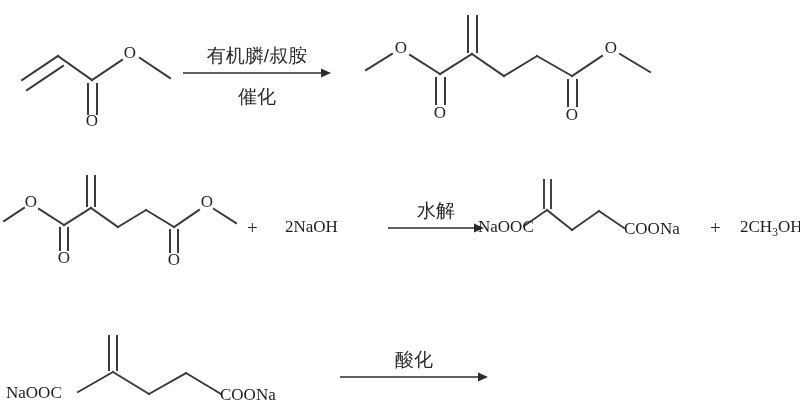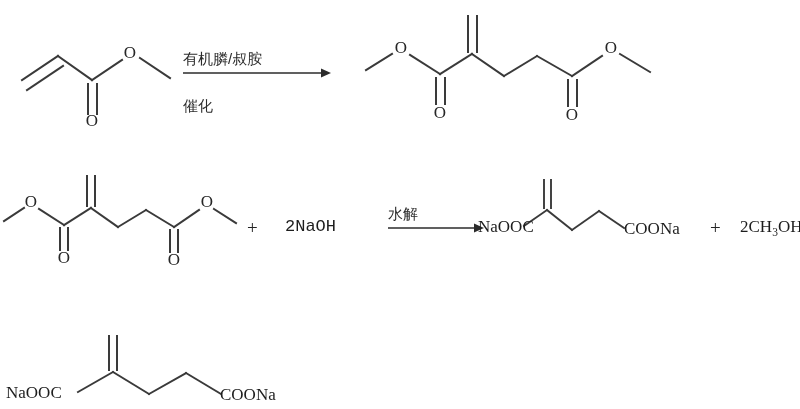--- a/index.html
+++ b/index.html
@@ -64,28 +64,29 @@
     stroke: #2b2b2b;
     stroke-width: 1.6;
     fill: none;
   }
   .arrow-head {
     fill: #2b2b2b;
   }
   .reagent-text {
     position: absolute;
     width: 100%;
+    text-align: center;
     font-family: "Liberation Sans", sans-serif;
-    font-size: 15px;
+    font-size: 19px;
     color: #2b2b2b;
     white-space: nowrap;
     line-height: 1.15;
   }
   .reagent-above { bottom: 100%; margin-bottom: 1px; }
-  .reagent-below { top: 100%; margin-top: 19px; }
+  .reagent-below { top: 100%; margin-top: 8px; }
 
   .plus-sign {
     font-family: "Liberation Serif", serif;
     font-size: 19px;
     color: #242424;
   }
   .co-formula {
     font-family: "Liberation Serif", serif;
     font-size: 17px;
     color: #1d1d1d;
@@ -183,21 +184,21 @@
         <path class="bond" d="M 170,58 L 170,80"></path>
         <text class="atom" x="23" y="31">O</text>
         <text class="atom" x="56" y="87">O</text>
         <text class="atom" x="199" y="31">O</text>
         <text class="atom" x="166" y="89">O</text>
       </svg>
     </div>
 
     <div class="plus plus-sign" style="left:247px; top:57px;">+</div>
 
-    <div class="formula co-formula" style="left:285px; top:57px;font-family:Liberation Mono, monospace;">2NaOH</div>
+    <div class="formula co-formula" style="left:285px; top:57px;">2NaOH</div>
 
     <div class="arrow-group" style="left:388px; top:63px; width:96px;">
       <svg width="96" height="10" viewBox="0 0 96 10">
         <path class="arrow-line" d="M 0,5 L 86,5"></path>
         <polygon class="arrow-head" points="86,0.5 96,5 86,9.5"></polygon>
       </svg>
       <div class="reagent-text reagent-above">水解</div>
     </div>
 
     <div class="struct" style="left:478px; top:18px;">
@@ -226,16 +227,23 @@
         <path class="bond" d="M 111,4 L 111,38"></path>
         <path class="bond" d="M 107,40 L 72,60"></path>
         <path class="bond" d="M 107,40 L 143,62"></path>
         <path class="bond" d="M 143,62 L 180,41"></path>
         <path class="bond" d="M 180,41 L 215,62"></path>
         <text class="group-label" x="0" y="62" style="text-anchor:start;">NaOOC</text>
         <text class="group-label" x="214" y="64" style="text-anchor:start;">COONa</text>
       </svg>
     </div>
 
+    <div class="arrow-group" style="left:340px; top:62px; width:148px;">
+      <svg width="148" height="10" viewBox="0 0 148 10">
+        <path class="arrow-line" d="M 0,5 L 138,5"></path>
+        <polygon class="arrow-head" points="138,0.5 148,5 138,9.5"></polygon>
+      </svg>
+      <div class="reagent-text reagent-above">酸化</div>
+    </div>
 
   </div>
 
 </div>
 
 </body></html>

